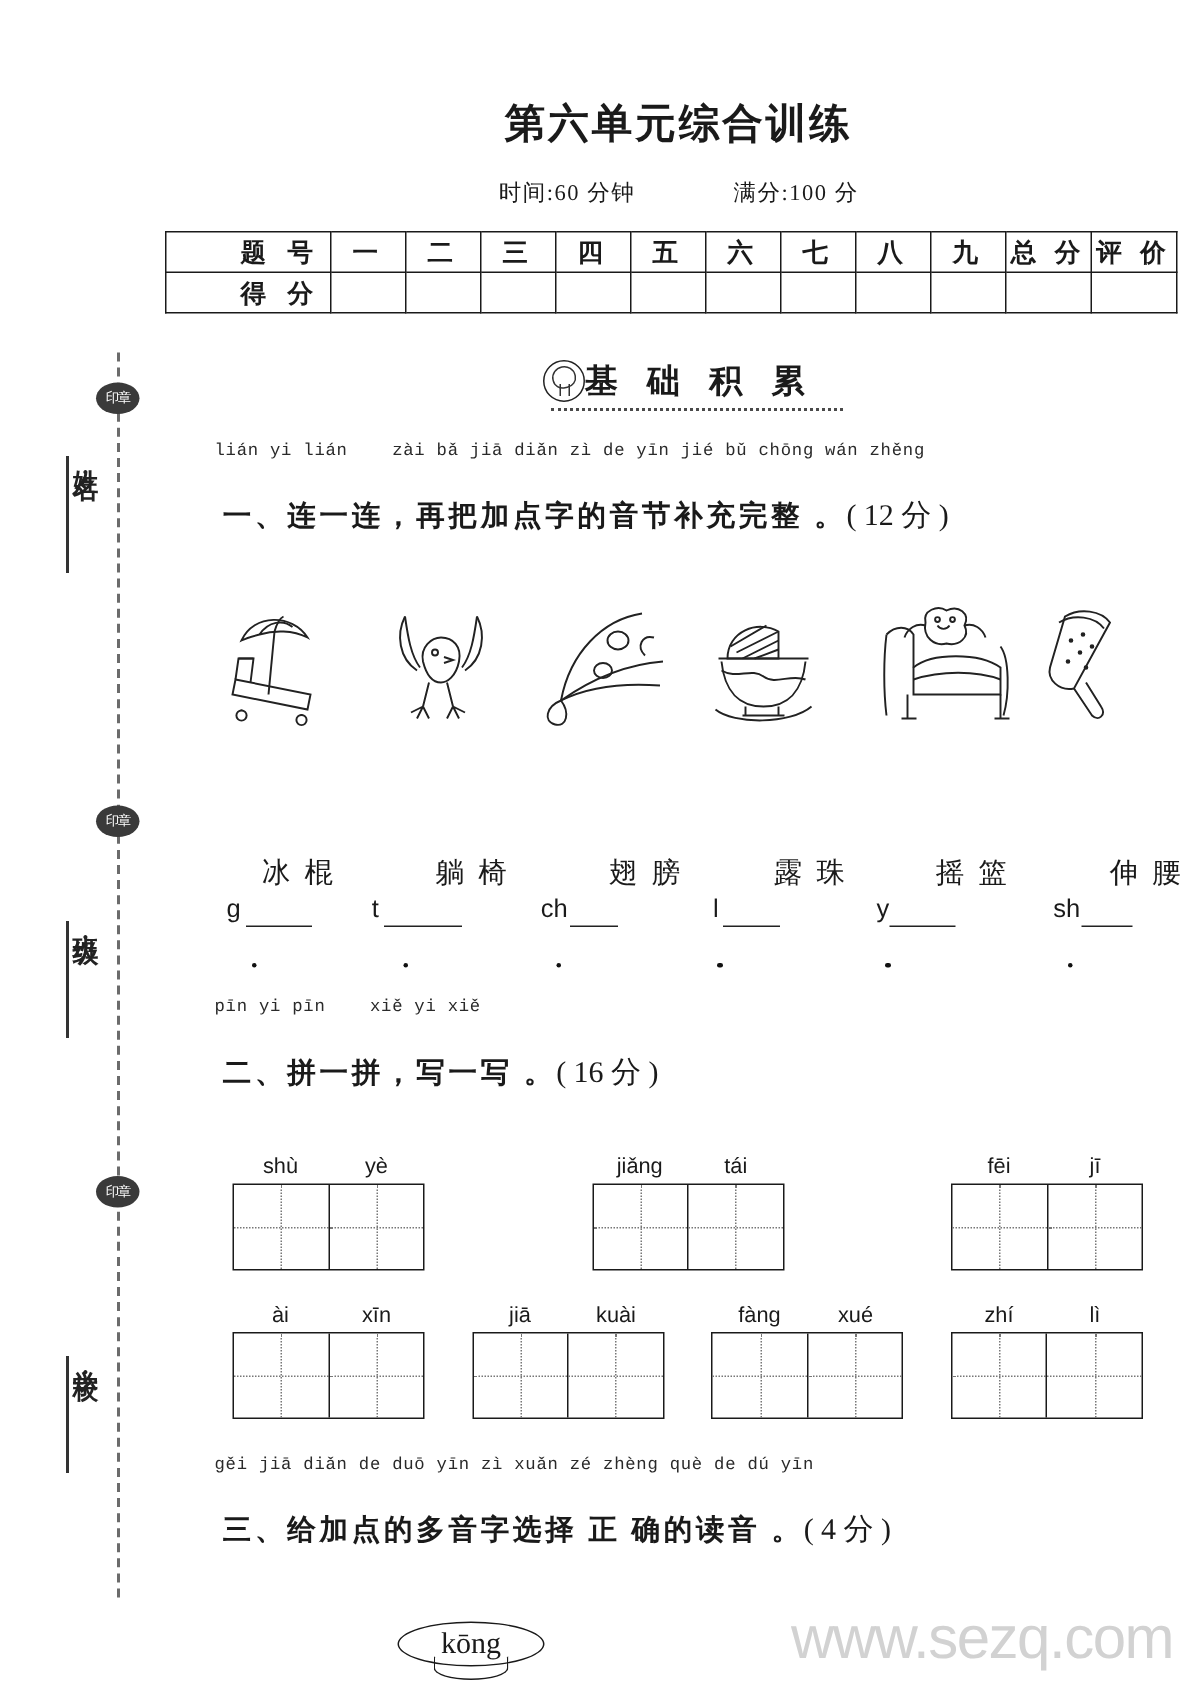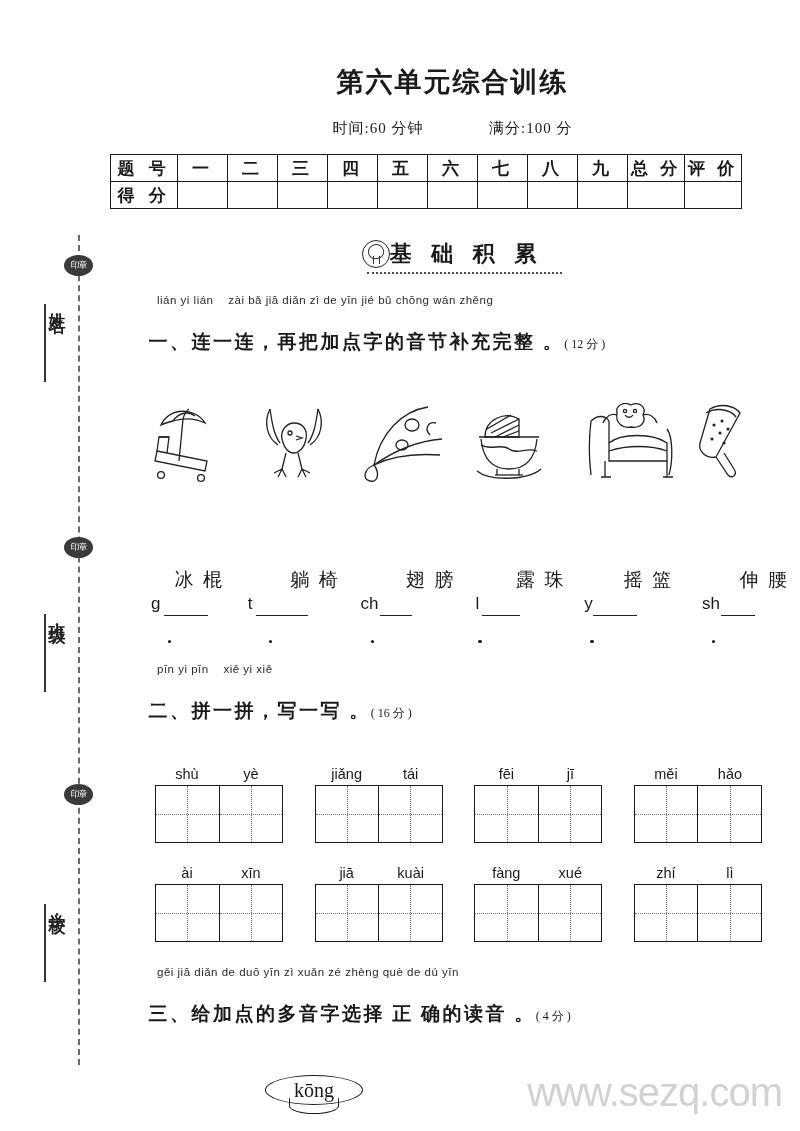--- a/index.html
+++ b/index.html
@@ -101,21 +101,21 @@
   .score-table td {
     border: 1.4px solid #1a1a1a;
     height: 26px;
     text-align: center;
     font-size: 17px;
     font-weight: bold;
     letter-spacing: 4px;
     padding: 0;
     font-family: "Liberation Serif", serif;
   }
-  .score-table td.head-cell { width: 66px; letter-spacing: 5px; }
+  .score-table td.head-cell { width: 66px; letter-spacing: 5px; padding-left: 43px; }
   .score-table td.wide-cell { width: 56px; }
   .score-table td.num-cell  { width: 49px; }
 
   
   .section-banner {
     display: flex;
     align-items: center;
     justify-content: center;
     margin-top: 30px;
     gap: 0;
@@ -154,36 +154,36 @@
   .banner-underline {
     width: 195px; height: 0;
     border-bottom: 2px dotted #4a4a4a;
     margin: 3px auto 0 auto;
     transform: translateX(12px);
   }
 
   
   .q-block { margin-top: 20px; }
   .q-pinyin {
-    font-family: Liberation Sans, sans-serif;
+    font-family: Liberation Mono, monospace;
     font-size: 11.5px;
     letter-spacing: 0.5px;
     color: #2a2a2a;
     white-space: pre;
-    margin-left: 52px;
+    margin-left: 38px;
   }
   .q-title {
     font-size: 19px;
     font-weight: bold;
     letter-spacing: 2.5px;
     font-family: "Liberation Serif", serif;
     white-space: pre;
     margin-top: 1px;
   }
-  .q-title .score { font-size: 12px; letter-spacing: 0; font-weight: normal; }
+  .q-title .score { font-size: 20px; letter-spacing: 0; font-weight: normal; }
 
   
   .picture-row {
     display: flex;
     justify-content: space-between;
     margin: 22px 28px 0 34px;
   }
   .pic-cell { width: 96px; height: 86px; position: relative; }
   .pic-cell svg { display: block; }
 
@@ -551,30 +551,20 @@
       <div class="grid-item">
         <div class="grid-pinyin">
           <span>fēi</span>
           <span>jī</span>
         </div>
         <div class="tzg">
           <div class="cell"></div>
           <div class="cell"></div>
         </div>
       </div>
-      <div class="grid-item">
-        <div class="grid-pinyin">
-          <span>měi</span>
-          <span>hǎo</span>
-        </div>
-        <div class="tzg">
-          <div class="cell"></div>
-          <div class="cell"></div>
-        </div>
-      </div>
     </div>
 
     <div class="grid-row" style="margin-top:22px">
       <div class="grid-item">
         <div class="grid-pinyin">
           <span>ài</span>
           <span>xīn</span>
         </div>
         <div class="tzg">
           <div class="cell"></div>

